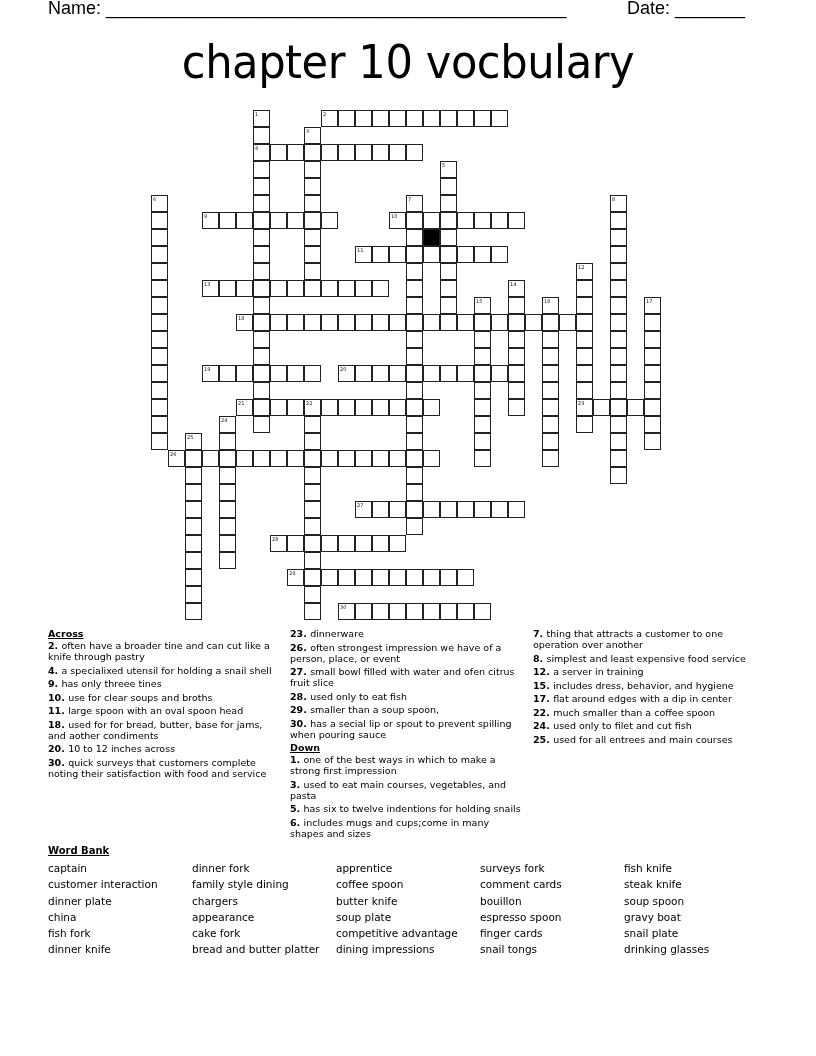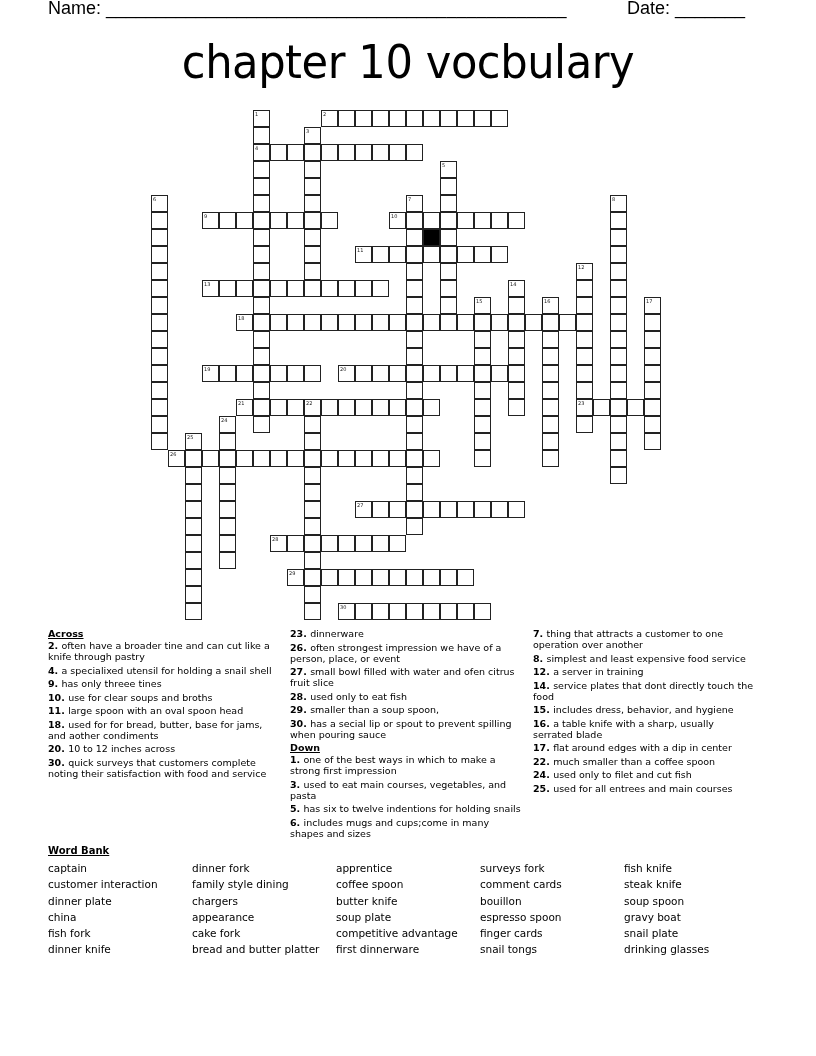--- a/index.html
+++ b/index.html
@@ -425,23 +425,21 @@
       <div class="clue"><b>3. </b><span>used to eat main courses, vegetables, and pasta</span></div>
       <div class="clue"><b>5. </b><span>has six to twelve indentions for holding snails</span></div>
       <div class="clue"><b>6. </b><span>includes mugs and cups;come in many shapes and sizes</span></div>
     </div>
 </div>
 <div class="clues col3">
   <div id="c3">
       <div class="clue"><b>7. </b><span>thing that attracts a customer to one operation over another</span></div>
       <div class="clue"><b>8. </b><span>simplest and least expensive food service</span></div>
       <div class="clue"><b>12. </b><span>a server in training</span></div>
-      <div class="clue"><b>14. </b><span>service plates that dont directly touch the food</span></div>
       <div class="clue"><b>15. </b><span>includes dress, behavior, and hygiene</span></div>
-      <div class="clue"><b>16. </b><span>a table knife with a sharp, usually serrated blade</span></div>
       <div class="clue"><b>17. </b><span>flat around edges with a dip in center</span></div>
       <div class="clue"><b>22. </b><span>much smaller than a coffee spoon</span></div>
       <div class="clue"><b>24. </b><span>used only to filet and cut fish</span></div>
       <div class="clue"><b>25. </b><span>used for all entrees and main courses</span></div>
     </div>
 </div>
 
 <div class="wb-title">Word Bank</div>
 <div class="wb" id="wb">
     <div>captain</div>
@@ -464,16 +462,16 @@
     <div>soup plate</div>
     <div>espresso spoon</div>
     <div>gravy boat</div>
     <div>fish fork</div>
     <div>cake fork</div>
     <div>competitive advantage</div>
     <div>finger cards</div>
     <div>snail plate</div>
     <div>dinner knife</div>
     <div>bread and butter platter</div>
-    <div>first dinnerware</div>
+    <div>dining impressions</div>
     <div>snail tongs</div>
     <div>drinking glasses</div>
   </div>
 
 </body></html>

